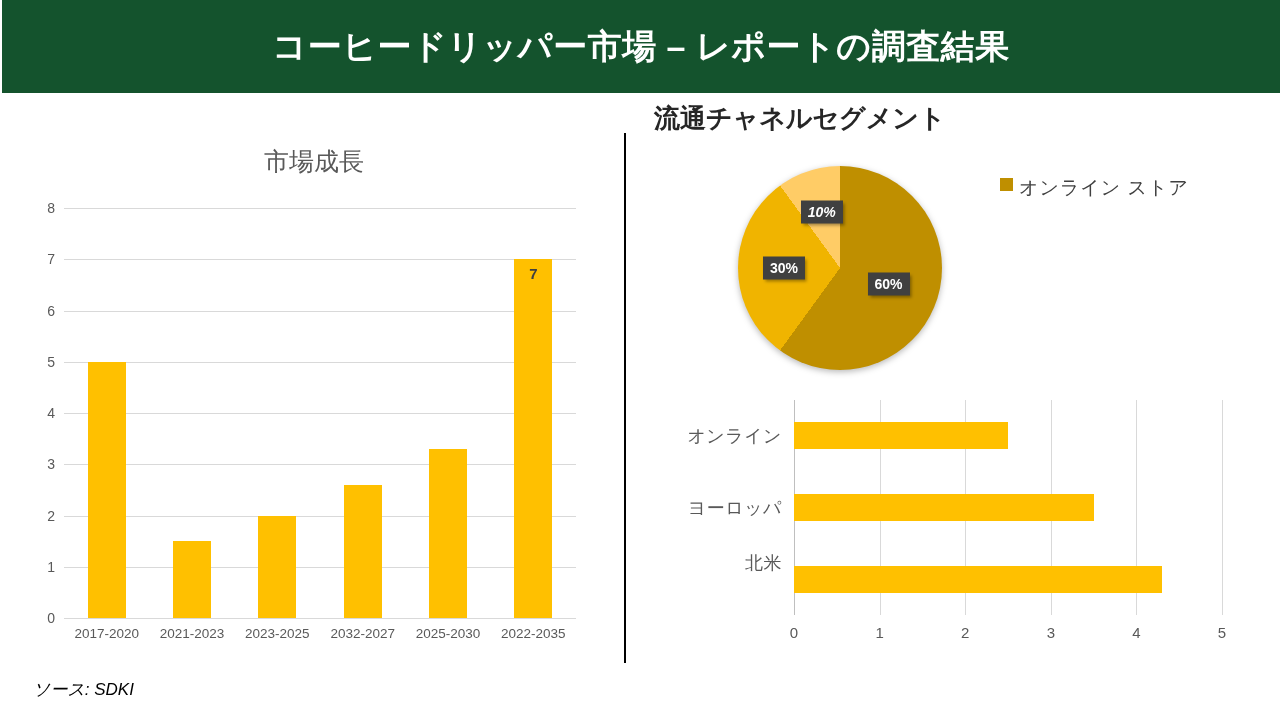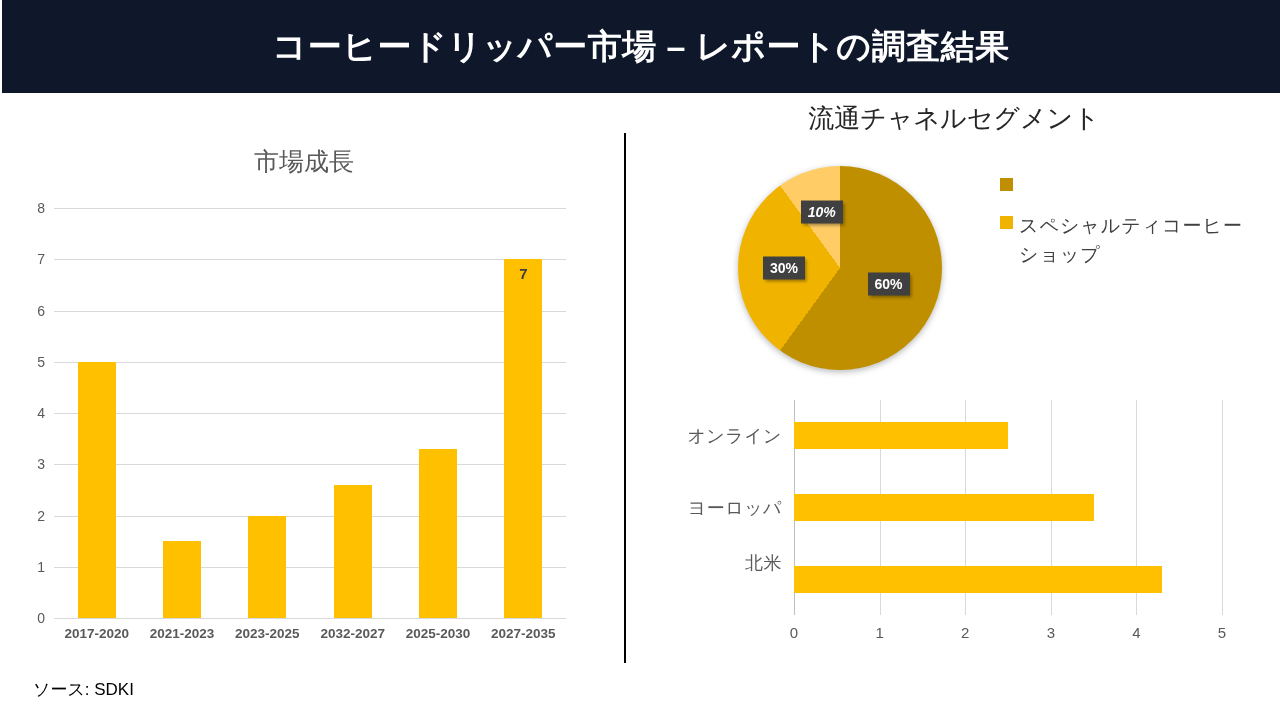--- a/index.html
+++ b/index.html
@@ -17,21 +17,21 @@
     color: #404040;
   }
 
   
   #header-banner {
     position: absolute;
     left: 2px;
     top: 0;
     width: 1278px;
     height: 93px;
-    background: #0f172a;
+    background: #14532d;
   }
   #header-title {
     position: absolute;
     left: 0;
     top: 0;
     width: 100%;
     height: 93px;
     display: flex;
     align-items: center;
     justify-content: center;
@@ -48,21 +48,21 @@
     left: 624px;
     top: 133px;
     width: 2px;
     height: 530px;
     background: #000000;
   }
 
   
   #left-panel {
     position: absolute;
-    left: 4px;
+    left: 14px;
     top: 100px;
     width: 610px;
     height: 620px;
   }
   #left-chart-title {
     position: absolute;
     left: 0;
     top: 45px;
     width: 600px;
     text-align: center;
@@ -109,47 +109,47 @@
     font-weight: bold;
     color: #404040;
   }
   .xtick {
     position: absolute;
     top: 418px;
     transform: translateX(-50%);
     font-size: 13.5px;
     color: #595959;
     white-space: nowrap;
-    font-weight: bold;
   }
   #source-note {
     position: absolute;
     left: 33px;
     top: 678px;
     font-size: 17px;
+    font-style: italic;
     color: #000000;
     white-space: nowrap;
   }
 
   
   #right-panel {
     position: absolute;
     left: 624px;
     top: 95px;
     width: 656px;
     height: 625px;
   }
   #pie-section-title {
     position: absolute;
     left: 30px;
     top: 6px;
     width: 600px;
-    text-align: center;
+    text-align: left;
     font-size: 26px;
-    font-weight: normal;
+    font-weight: bold;
     color: #262626;
     white-space: nowrap;
   }
 
   
   #pie-wrap {
     position: absolute;
     left: 114px;
     top: 71px;
     width: 204px;
@@ -287,42 +287,39 @@
       <div class="xtick" style="left: 128px;">2021-2023</div>
       <div class="vbar" style="left: 194.333px; height: 102.5px; background: rgb(255, 192, 0);"></div>
       <div class="xtick" style="left: 213.333px;">2023-2025</div>
       <div class="vbar" style="left: 279.667px; height: 133.25px; background: rgb(255, 192, 0);"></div>
       <div class="xtick" style="left: 298.667px;">2032-2027</div>
       <div class="vbar" style="left: 365px; height: 169.125px; background: rgb(255, 192, 0);"></div>
       <div class="xtick" style="left: 384px;">2025-2030</div>
       <div class="vbar" style="left: 450.333px; height: 358.75px; background: rgb(255, 192, 0);">
         <div class="vbar-label">7</div>
       </div>
-      <div class="xtick" style="left: 469.333px;">2027-2035</div>
+      <div class="xtick" style="left: 469.333px;">2022-2035</div>
     </div>
 </div>
 <div id="source-note">ソース: SDKI</div>
 
 <div id="right-panel">
   <div id="pie-section-title">流通チャネルセグメント</div>
 
   <div id="pie-wrap">
     <div id="pie" style="background: conic-gradient(rgb(191, 143, 0) 0deg, rgb(191, 143, 0) 216deg, rgb(240, 180, 0) 216deg, rgb(240, 180, 0) 324deg, rgb(255, 204, 102) 324deg, rgb(255, 204, 102) 360deg);"></div>
   <div class="pie-label" style="left: 150.504px; top: 117.76px; text-align: right;">60%</div>
       <div class="pie-label" style="left: 45.9px; top: 102px;">30%</div>
       <div class="pie-label" style="left: 83.7186px; top: 45.7355px; font-style: italic;">10%</div>
     </div>
 
   <div id="pie-legend">
       <div class="legend-row">
         <span class="legend-swatch" style="background: rgb(191, 143, 0);"></span>
-      </div>
-      <div class="legend-row">
-        <span class="legend-swatch" style="background: rgb(240, 180, 0);"></span>
-        <span class="legend-text">スペシャルティコーヒーショップ</span>
+        <span class="legend-text">オンライン ストア</span>
       </div>
     </div>
 
   <div id="hbar-plot">
       <div class="vgrid axis0" style="left: 0px;"></div>
       <div class="hxtick" style="left: 0px;">0</div>
       <div class="vgrid" style="left: 85.6px;"></div>
       <div class="hxtick" style="left: 85.6px;">1</div>
       <div class="vgrid" style="left: 171.2px;"></div>
       <div class="hxtick" style="left: 171.2px;">2</div>

